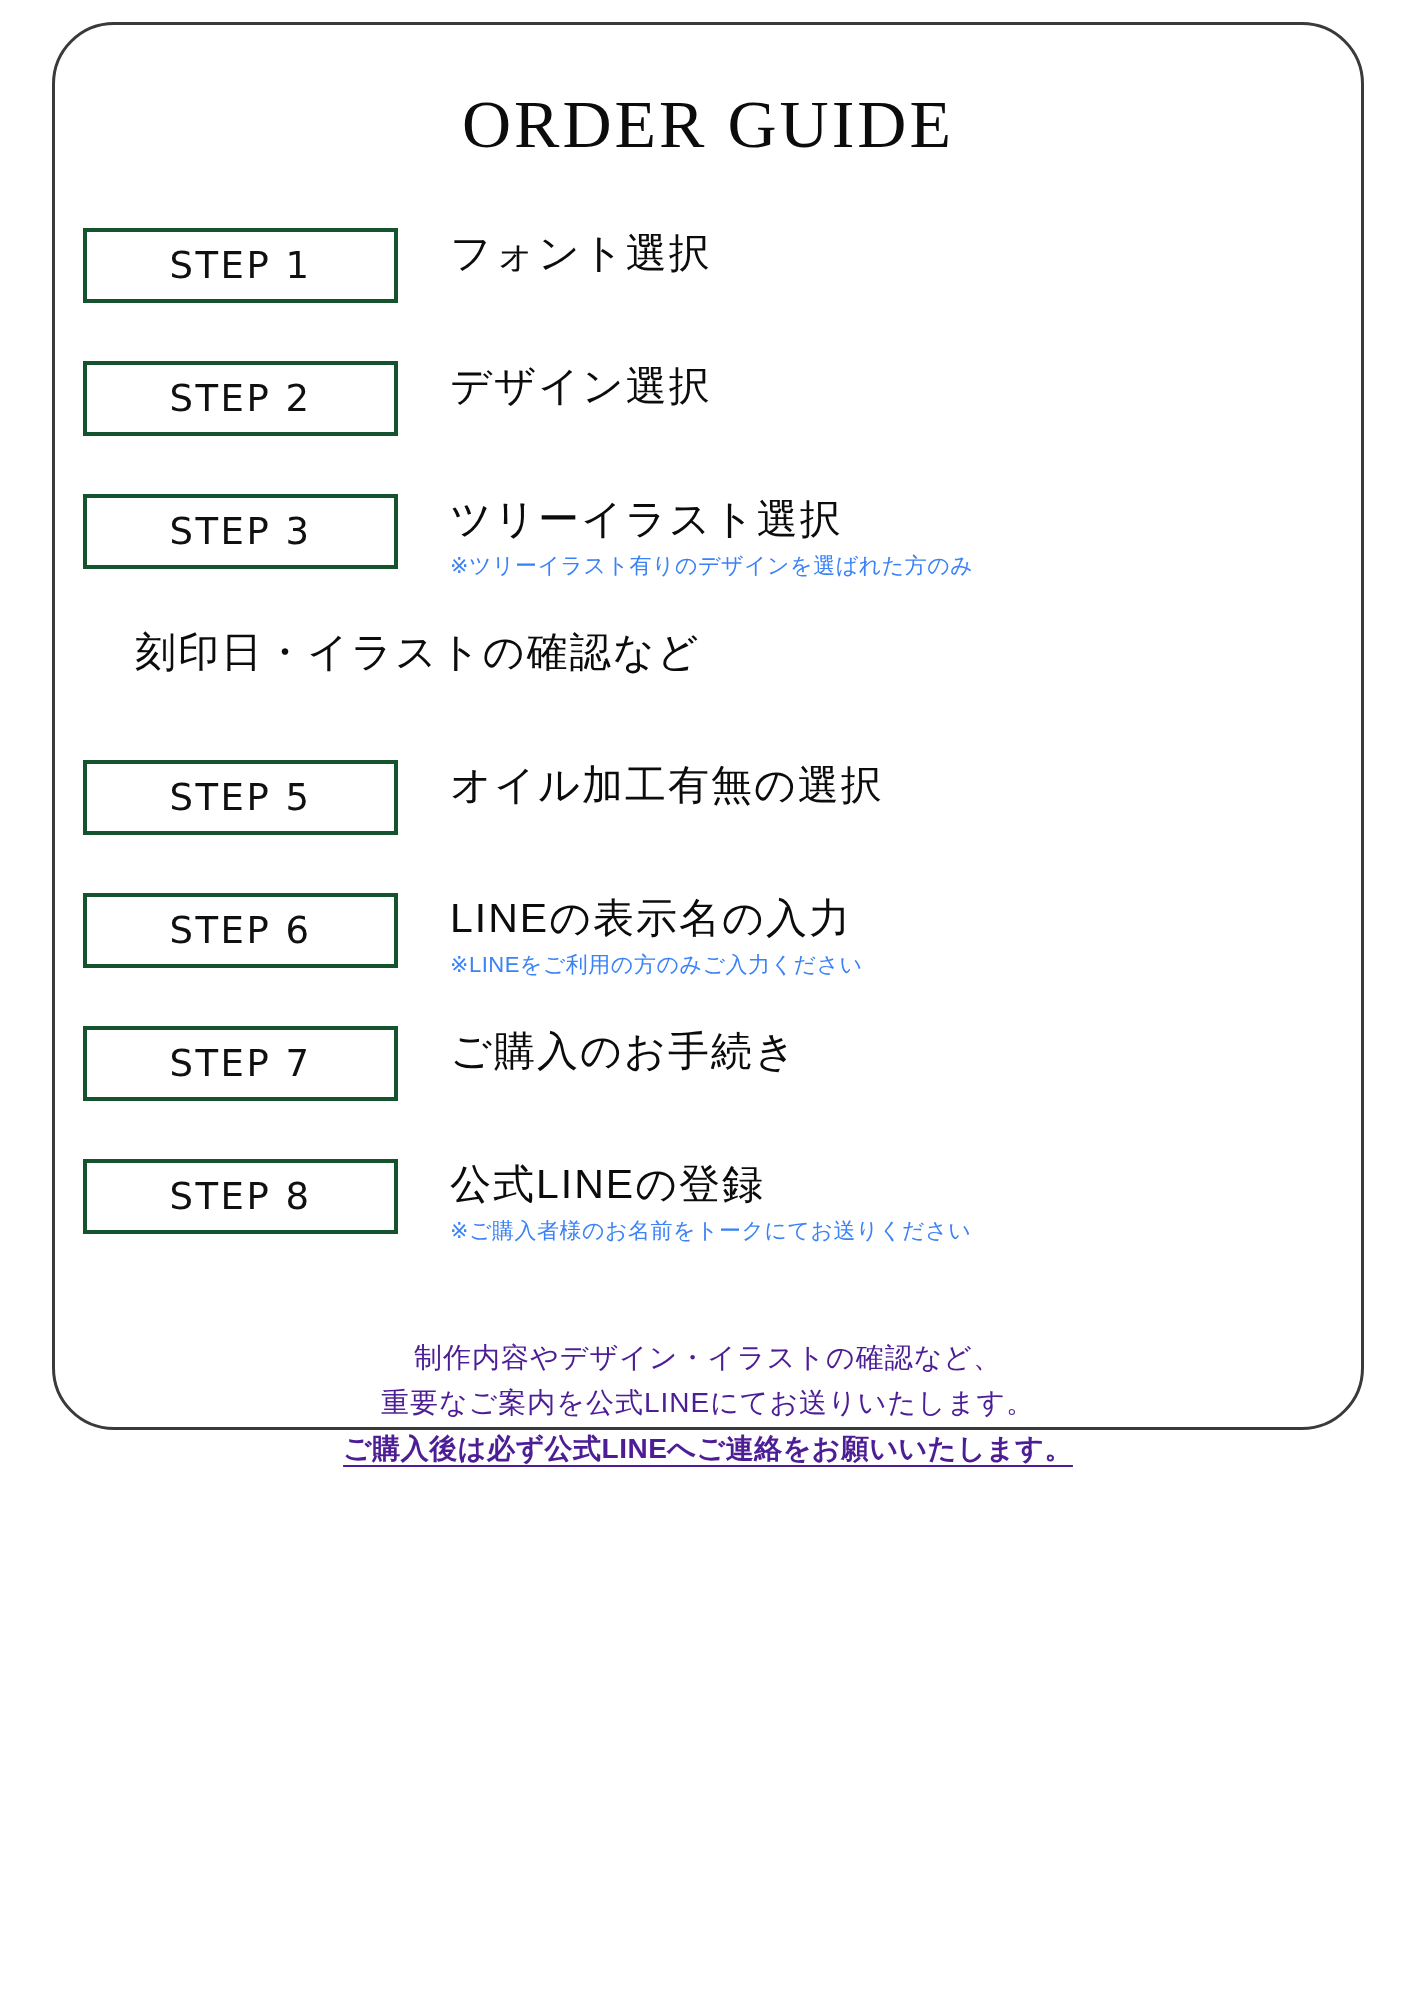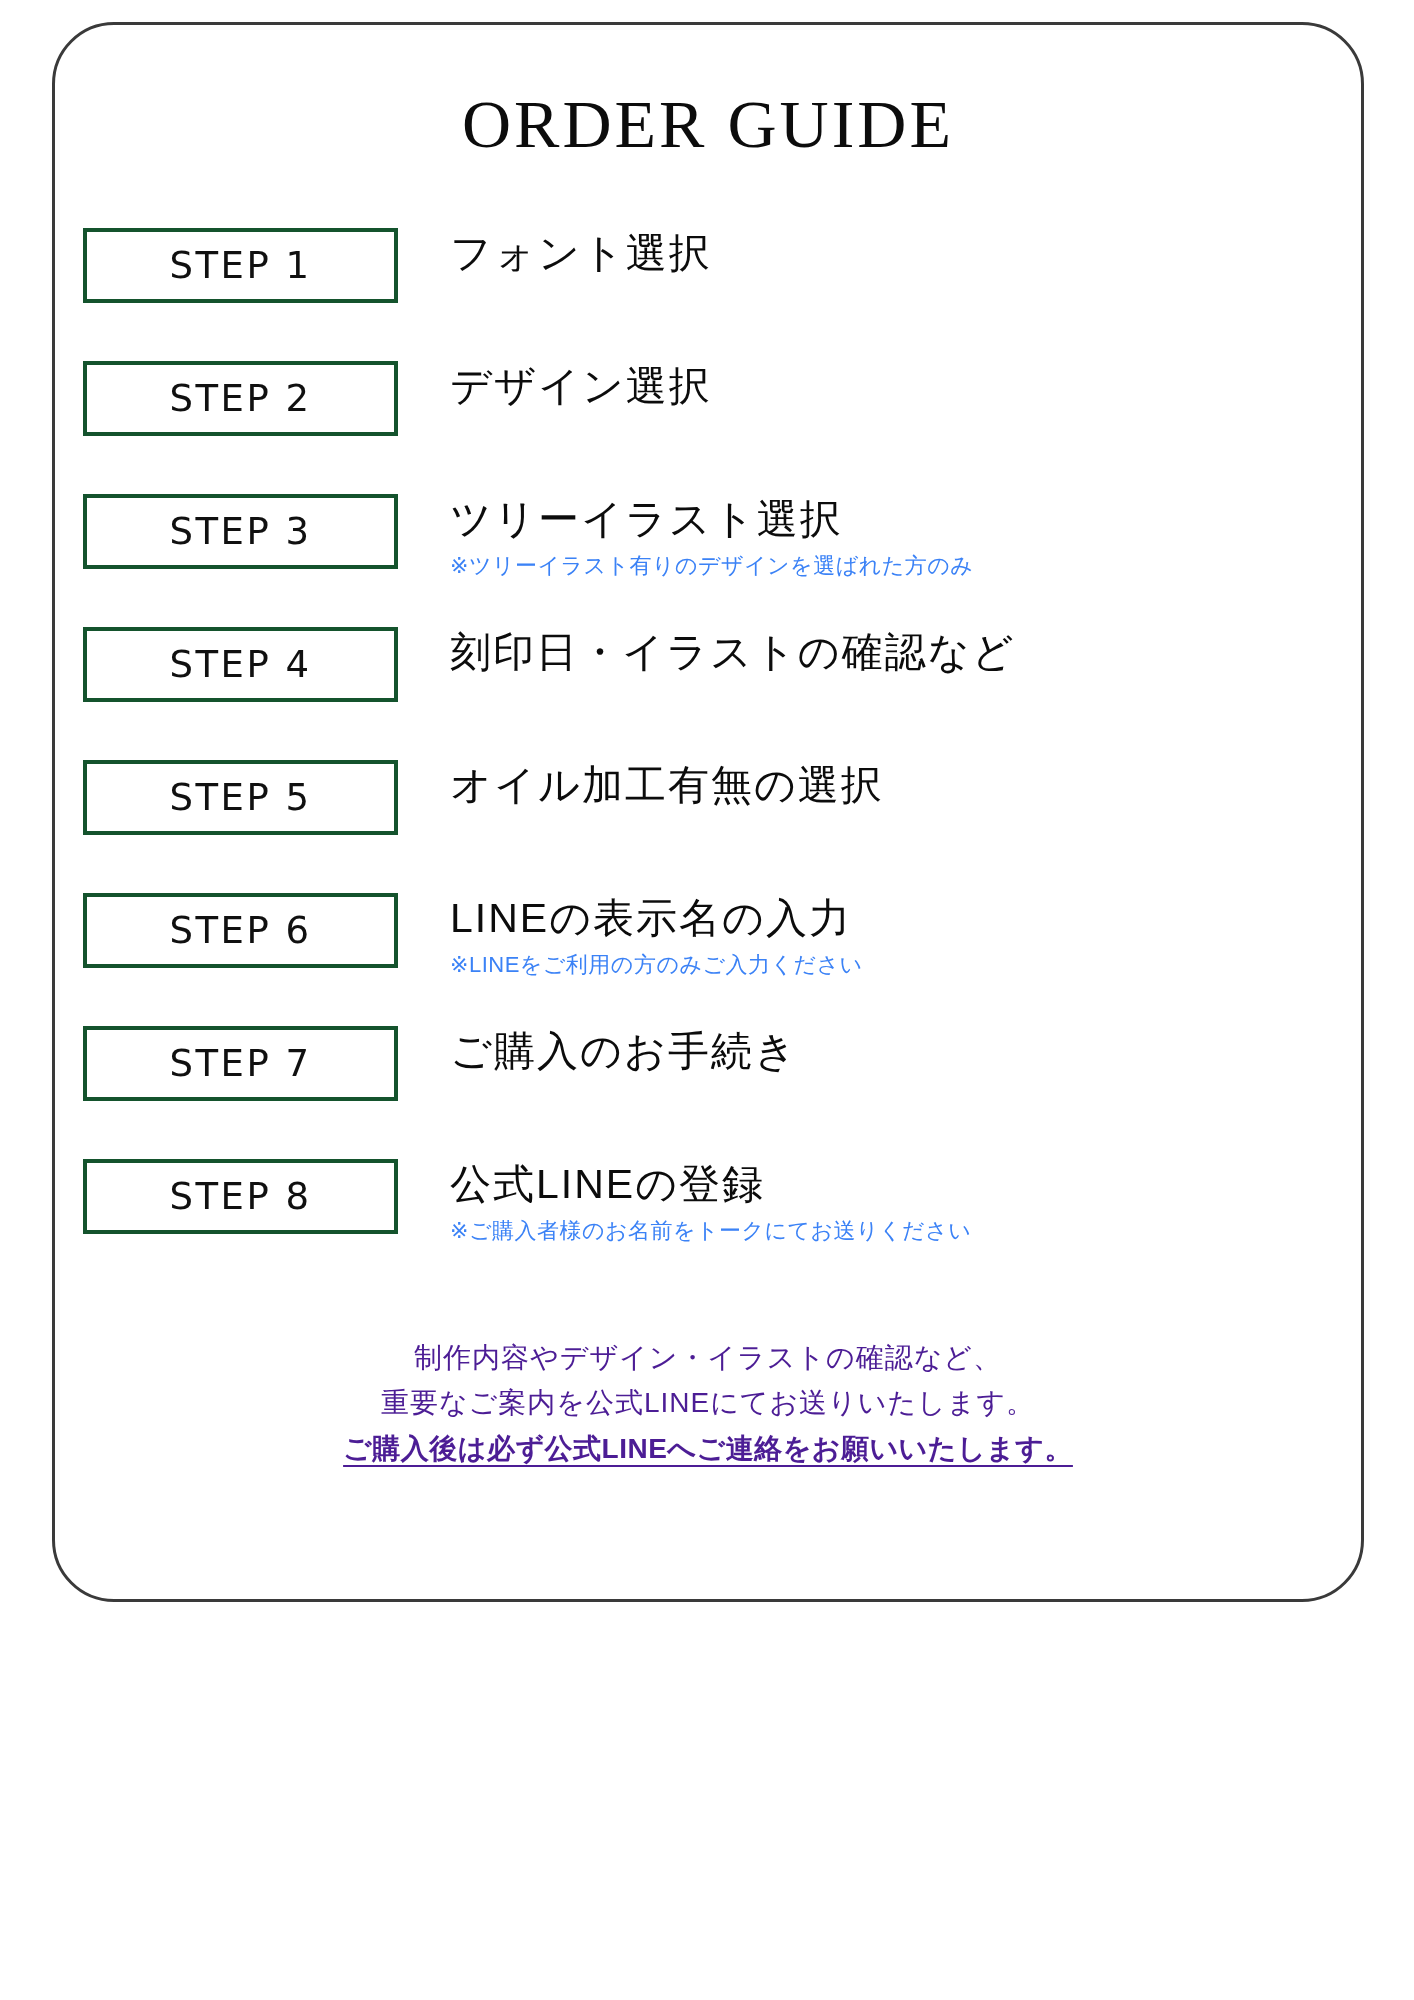--- a/index.html
+++ b/index.html
@@ -13,21 +13,21 @@
     color: #111111;
     position: relative;
     overflow: hidden;
   }
 
   .card {
     position: absolute;
     left: 52px;
     top: 22px;
     width: 1312px;
-    height: 1580px;
+    height: 1408px;
     border: 3px solid #3a3a3a;
     border-radius: 62px;
     background: #ffffff;
   }
 
   .title {
     position: absolute;
     left: 0;
     right: 0;
     top: 60px;
@@ -154,23 +154,20 @@
       <div class="step-box">
         <span class="step-box-label">STEP 3</span>
       </div>
       <div class="step-text-wrap">
         <div class="step-title">ツリーイラスト選択</div>
         <div class="step-note">※ツリーイラスト有りのデザインを選ばれた方のみ</div>
       </div>
     </div>
 
     <div class="step-row">
-      <div class="step-box">
-        <span class="step-box-label">STEP 4</span>
-      </div>
       <div class="step-text-wrap">
         <div class="step-title">刻印日・イラストの確認など</div>
         <div class="step-note"></div>
       </div>
     </div>
 
     <div class="step-row">
       <div class="step-box">
         <span class="step-box-label">STEP 5</span>
       </div>

